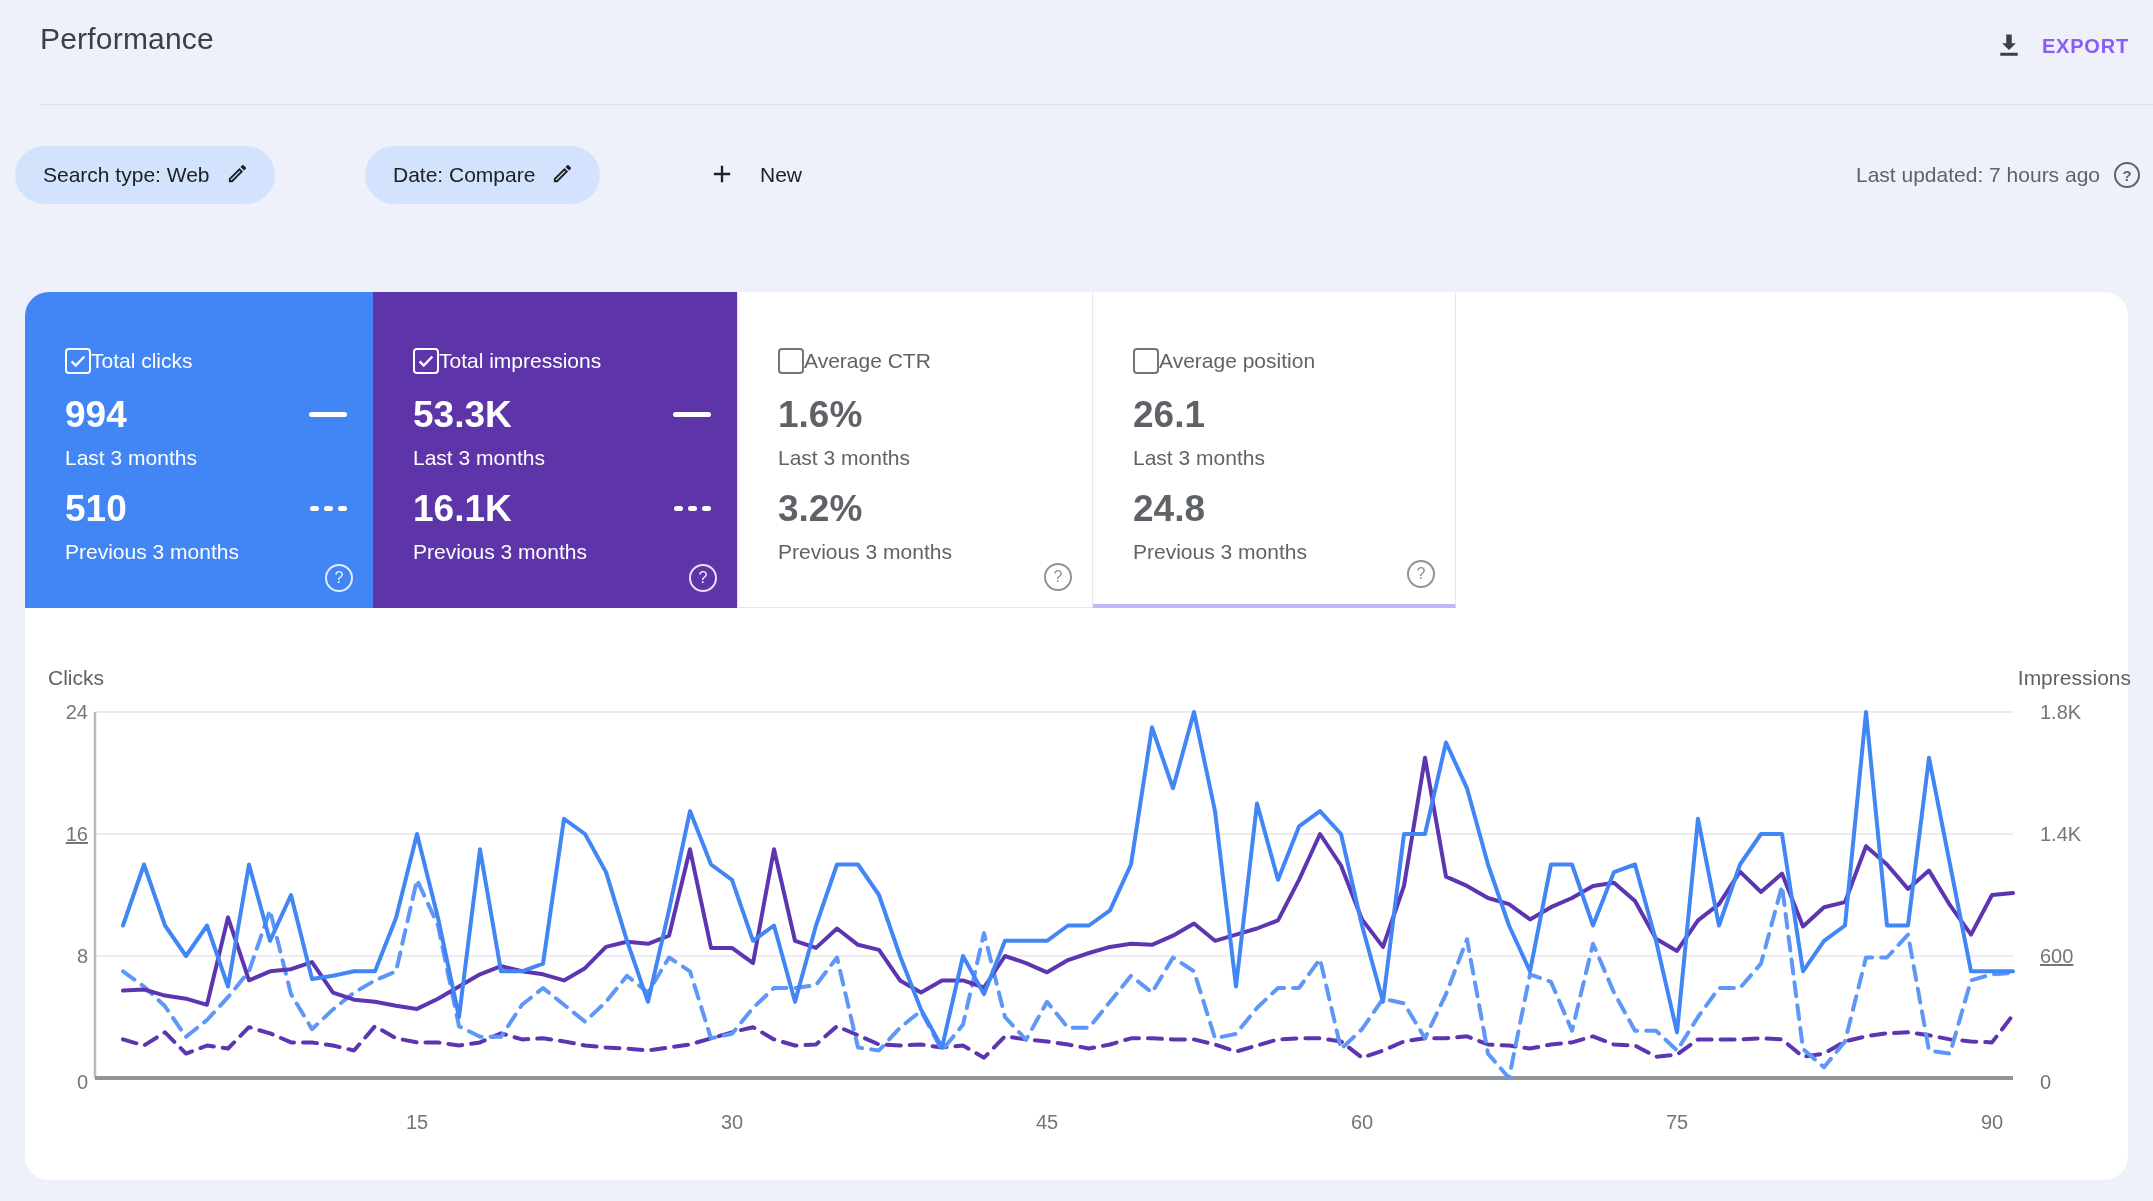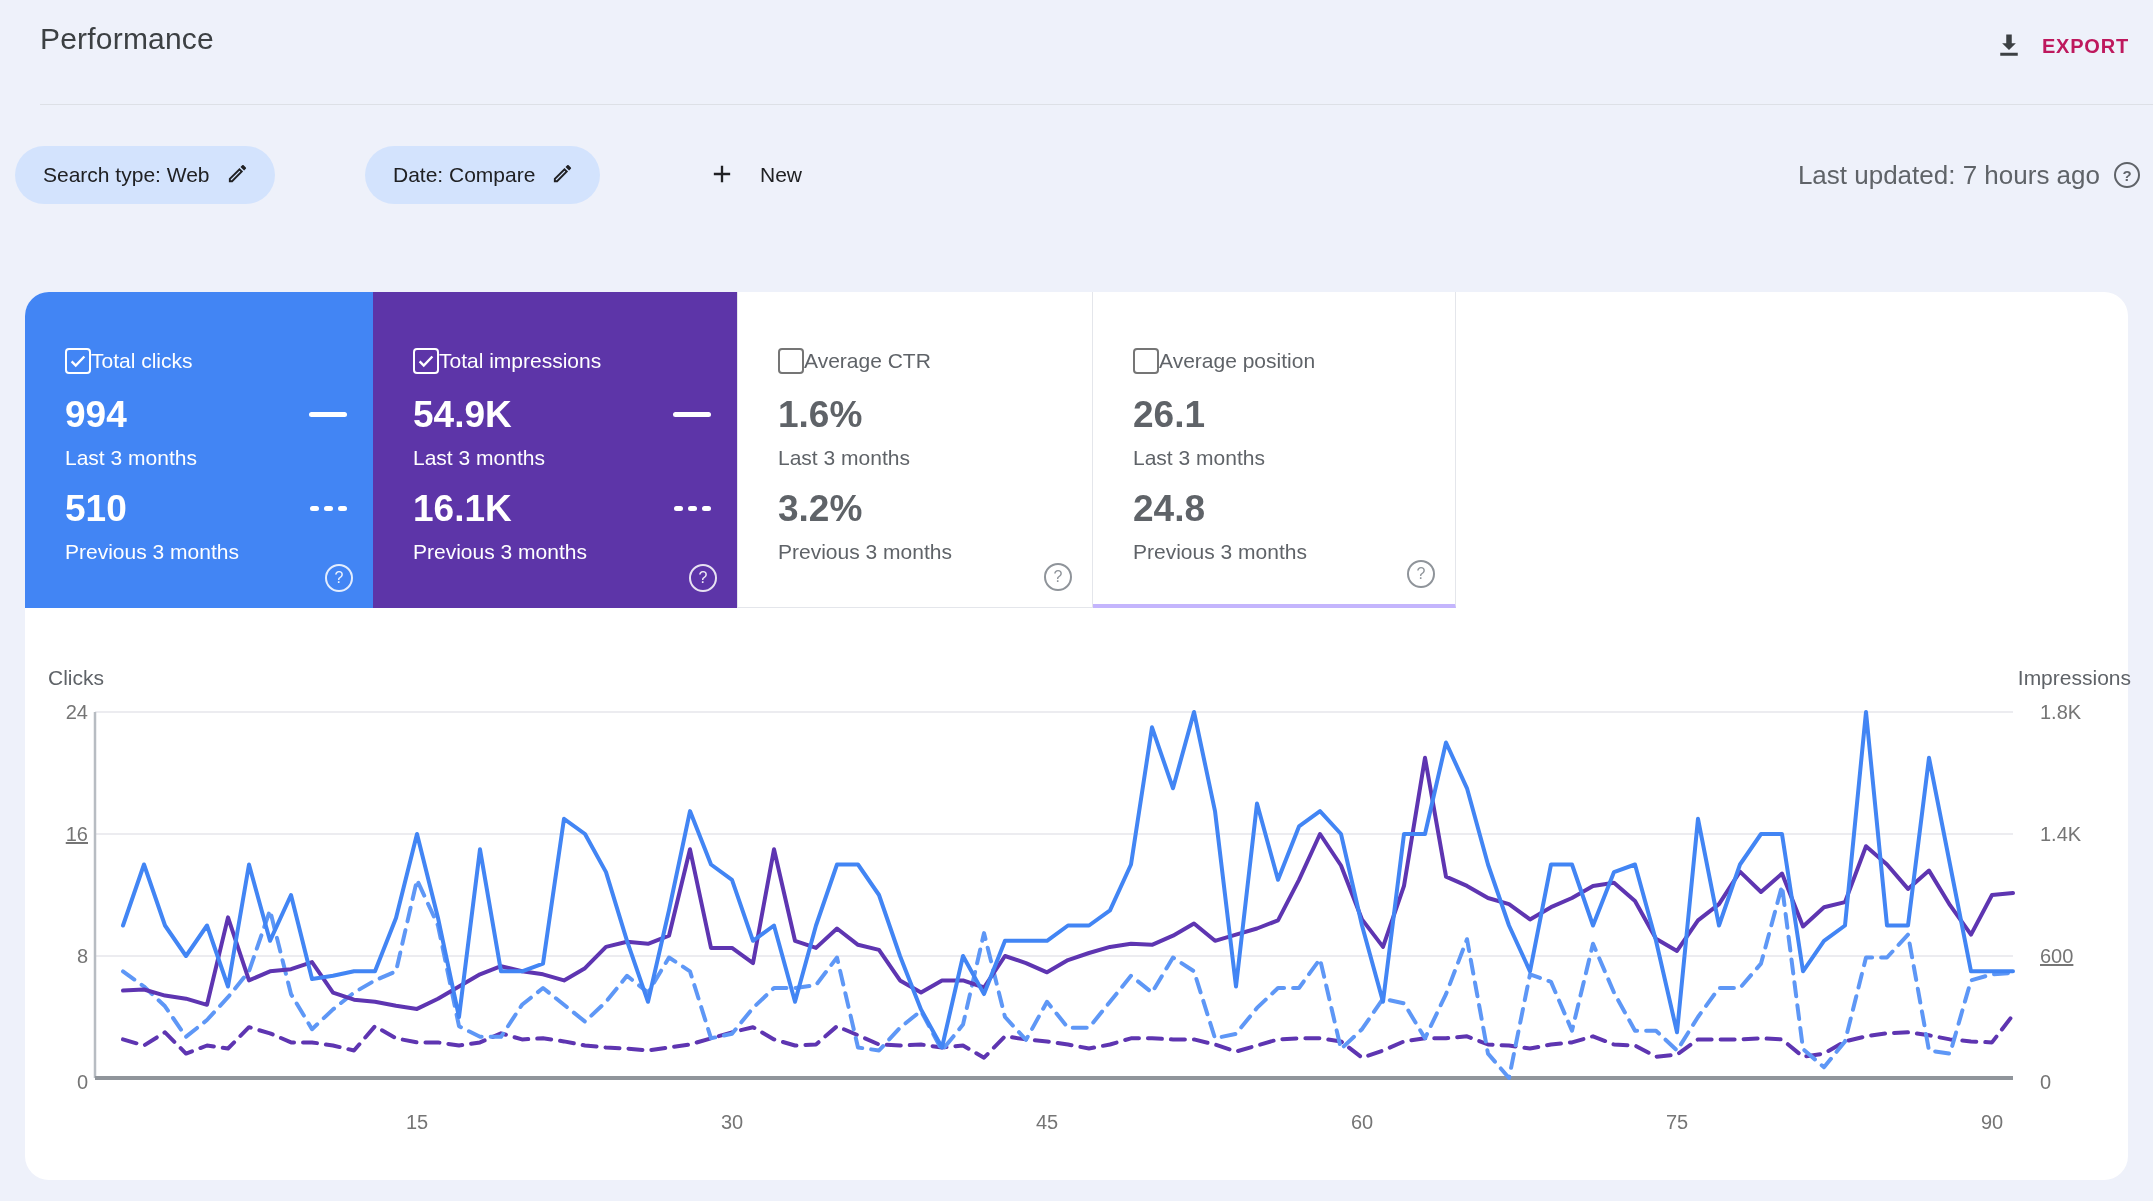--- a/index.html
+++ b/index.html
@@ -5,36 +5,36 @@
   html,body{margin:0;padding:0;background:#eef1fa;}
   .page{position:relative;width:2153px;height:1201px;background:#eef1fa;overflow:hidden;
         font-family:"Liberation Sans","DejaVu Sans",sans-serif;color:#3c4043;}
   .abs{position:absolute;}
 
   
   .page-title{left:40px;top:22px;font-size:30px;font-weight:400;color:#3c4043;letter-spacing:.2px;}
   .header-divider{left:40px;right:0;top:104px;height:1px;background:#dde0e6;}
   .export-btn{top:24px;right:16px;display:flex;align-items:center;gap:18px;cursor:pointer;
               background:none;border:none;padding:6px 8px;}
-  .export-btn span.lbl{font-size:20px;font-weight:600;letter-spacing:.8px;color:#be185d;
+  .export-btn span.lbl{font-size:20px;font-weight:600;letter-spacing:.8px;color:#8b5cf6;
               font-family:"Liberation Sans","DejaVu Sans",sans-serif;}
 
   
   .chip{top:146px;height:58px;background:#d3e3fd;border-radius:30px;display:flex;align-items:center;
         gap:16px;padding:0 26px 0 28px;cursor:pointer;border:none;}
   .chip .lbl{font-size:21px;font-weight:500;color:#202124;white-space:nowrap;
         font-family:"Liberation Sans","DejaVu Sans",sans-serif;}
   .chip1{left:15px;}
   .chip2{left:365px;}
   .new-btn{top:146px;left:688px;height:58px;display:flex;align-items:center;gap:24px;padding:0 20px;
         background:none;border:none;cursor:pointer;}
   .new-btn .lbl{font-size:21px;font-weight:500;color:#202124;
         font-family:"Liberation Sans","DejaVu Sans",sans-serif;}
   .updated{top:146px;right:13px;height:58px;display:flex;align-items:center;gap:14px;}
-  .updated .txt{font-size:26px;color:#5f6368;text-align:right;}
+  .updated .txt{font-size:21px;color:#5f6368;text-align:right;}
   .qcircle{width:26px;height:26px;border:2px solid #5f6368;border-radius:50%;display:flex;
         align-items:center;justify-content:center;cursor:pointer;box-sizing:border-box;}
   .qcircle::after{content:"?";font-size:15px;font-weight:700;color:#5f6368;}
 
   
   .main-card{left:25px;top:292px;width:2103px;height:888px;background:#ffffff;border-radius:24px;}
 
   
   .mcard{top:0;height:316px;box-sizing:border-box;cursor:pointer;}
   .mcard.c1{left:0;width:348px;background:#4285f4;border-top-left-radius:24px;}
@@ -143,21 +143,21 @@
 
     <div class="abs mcard c2">
       <div class="abs cb-row">
         <span class="cbx on">
           <svg width="18" height="18" viewBox="0 0 24 24">
               <path fill="none" stroke="#fff" stroke-width="3.2" d="M3.5 12.5l5.5 5.5L20.5 6"></path>
             </svg>
         </span>
         <span class="mlabel-w">Total impressions</span>
       </div>
-      <div class="abs mval w">54.9K</div>
+      <div class="abs mval w">53.3K</div>
       <div class="abs dash-solid"></div>
       <div class="abs mcap w">Last 3 months</div>
       <div class="abs mval mval2 w">16.1K</div>
       <div class="abs dash-dotted">
           <i></i>
           <i></i>
           <i></i>
         </div>
       <div class="abs mcap mcap2 w">Previous 3 months</div>
       <span class="abs help hw"></span>

